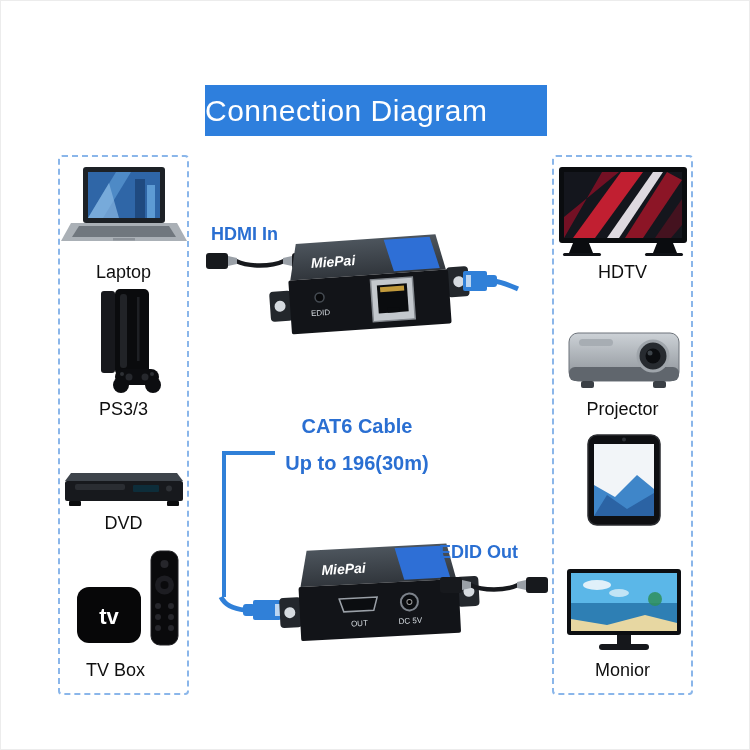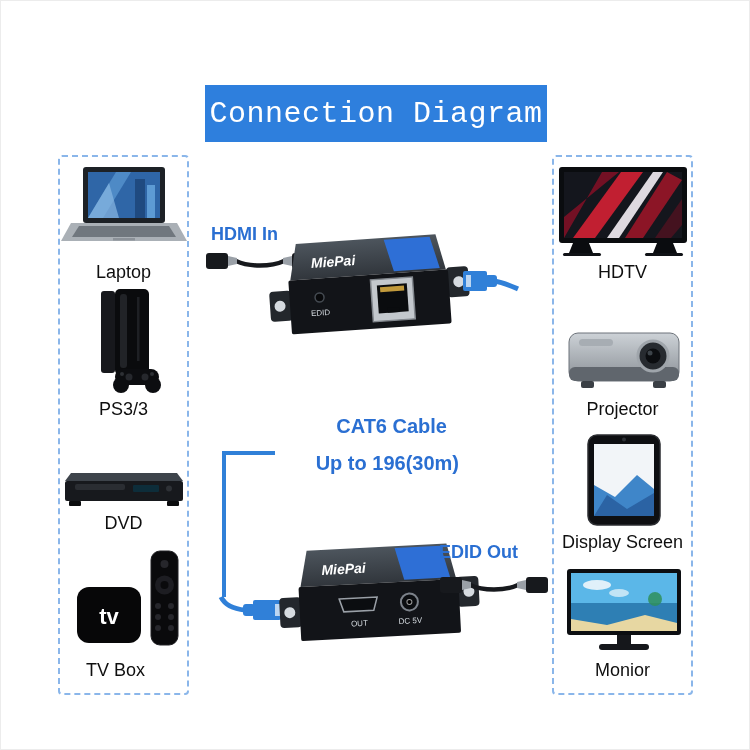--- a/index.html
+++ b/index.html
@@ -5,40 +5,40 @@
   * { margin:0; padding:0; box-sizing:border-box; }
   html,body { background:#ffffff; }
   body { font-family:"Liberation Sans", sans-serif; }
 
   .canvas {
     position:relative; width:750px; height:750px;
     background:#ffffff; border:1px solid #ececec; overflow:hidden;
   }
 
   .title-bar {
-    position:absolute; left:204px; top:84px; width:342px; height:57px;
+    position:absolute; left:204px; top:84px; width:342px; height:51px;
     background:var(--title-bg,#2e7fdd);
-    display:flex; align-items:center; justify-content:center;font-family:Liberation Mono, monospace;
+    display:flex; align-items:center; 
   }
   .title-text { color:#ffffff; font-size:30px; letter-spacing:.5px; }
 
   .group-box {
     position:absolute; border:2px dashed var(--box-border,#8ab6ea); border-radius:4px;
   }
   .left-box  { left:57px;  top:154px; width:131px; height:540px; }
   .right-box { left:551px; top:154px; width:141px; height:540px; }
 
   .dev-label {
     position:absolute; text-align:center; font-size:18px; color:#0f0f0f;
   }
   .blue-label {
     position:absolute; color:var(--label-blue,#2a6fd2);
     font-weight:bold; font-size:18px; white-space:nowrap;
   }
-  .cat6 { font-size:20px; text-align:right; }
+  .cat6 { font-size:20px; text-align:center; }
 
   svg.abs { position:absolute; overflow:visible; }
 
   .tx-unit { transform:rotate(-4deg); }
   .rx-unit { transform:rotate(-3deg); }
 
   .cblue   { fill:   var(--cable-blue,#3080d8); }
   .cblue-s { stroke: var(--cable-blue,#3080d8); }
 
   svg text { font-family:"Liberation Sans", sans-serif; }
@@ -143,21 +143,20 @@
   </svg>
   <div class="dev-label" style="left:551px;top:398px;width:141px">Projector</div>
 
   <svg class="abs" style="left:584px;top:432px" width="78" height="94" viewBox="0 0 78 94">
     <rect x="3" y="2" width="72" height="90" rx="9" fill="#0e0f12" stroke="#2b2d31" stroke-width="1.5"></rect>
     <rect x="9" y="11" width="60" height="72" fill="#f2f5f8"></rect>
     <polygon points="9,83 9,52 30,64 52,42 69,56 69,83" fill="#3f86c9"></polygon>
     <polygon points="9,83 22,62 42,76 69,60 69,83" fill="#2b63a4"></polygon>
     <circle cx="39" cy="6.5" r="2" fill="#303237"></circle>
   </svg>
-  <div class="dev-label" style="left:551px;top:531px;width:141px">Display Screen</div>
 
   <svg class="abs" style="left:566px;top:568px" width="114" height="86" viewBox="0 0 114 86">
     <rect x="0" y="0" width="114" height="66" rx="3" fill="#0c0e11"></rect>
     <rect x="4" y="4" width="106" height="58" fill="#5bb7e8"></rect>
     <rect x="4" y="34" width="106" height="28" fill="#2e7fb4"></rect>
     <ellipse cx="30" cy="16" rx="14" ry="5" fill="#eef6fb" opacity="0.9"></ellipse>
     <ellipse cx="52" cy="24" rx="10" ry="4" fill="#eef6fb" opacity="0.7"></ellipse>
     <polygon points="4,62 4,50 40,56 78,46 110,54 110,62" fill="#e7d7a2"></polygon>
     <circle cx="88" cy="30" r="7" fill="#2f8f5b" opacity="0.85"></circle>
     <rect x="50" y="66" width="14" height="9" fill="#15171b"></rect>

